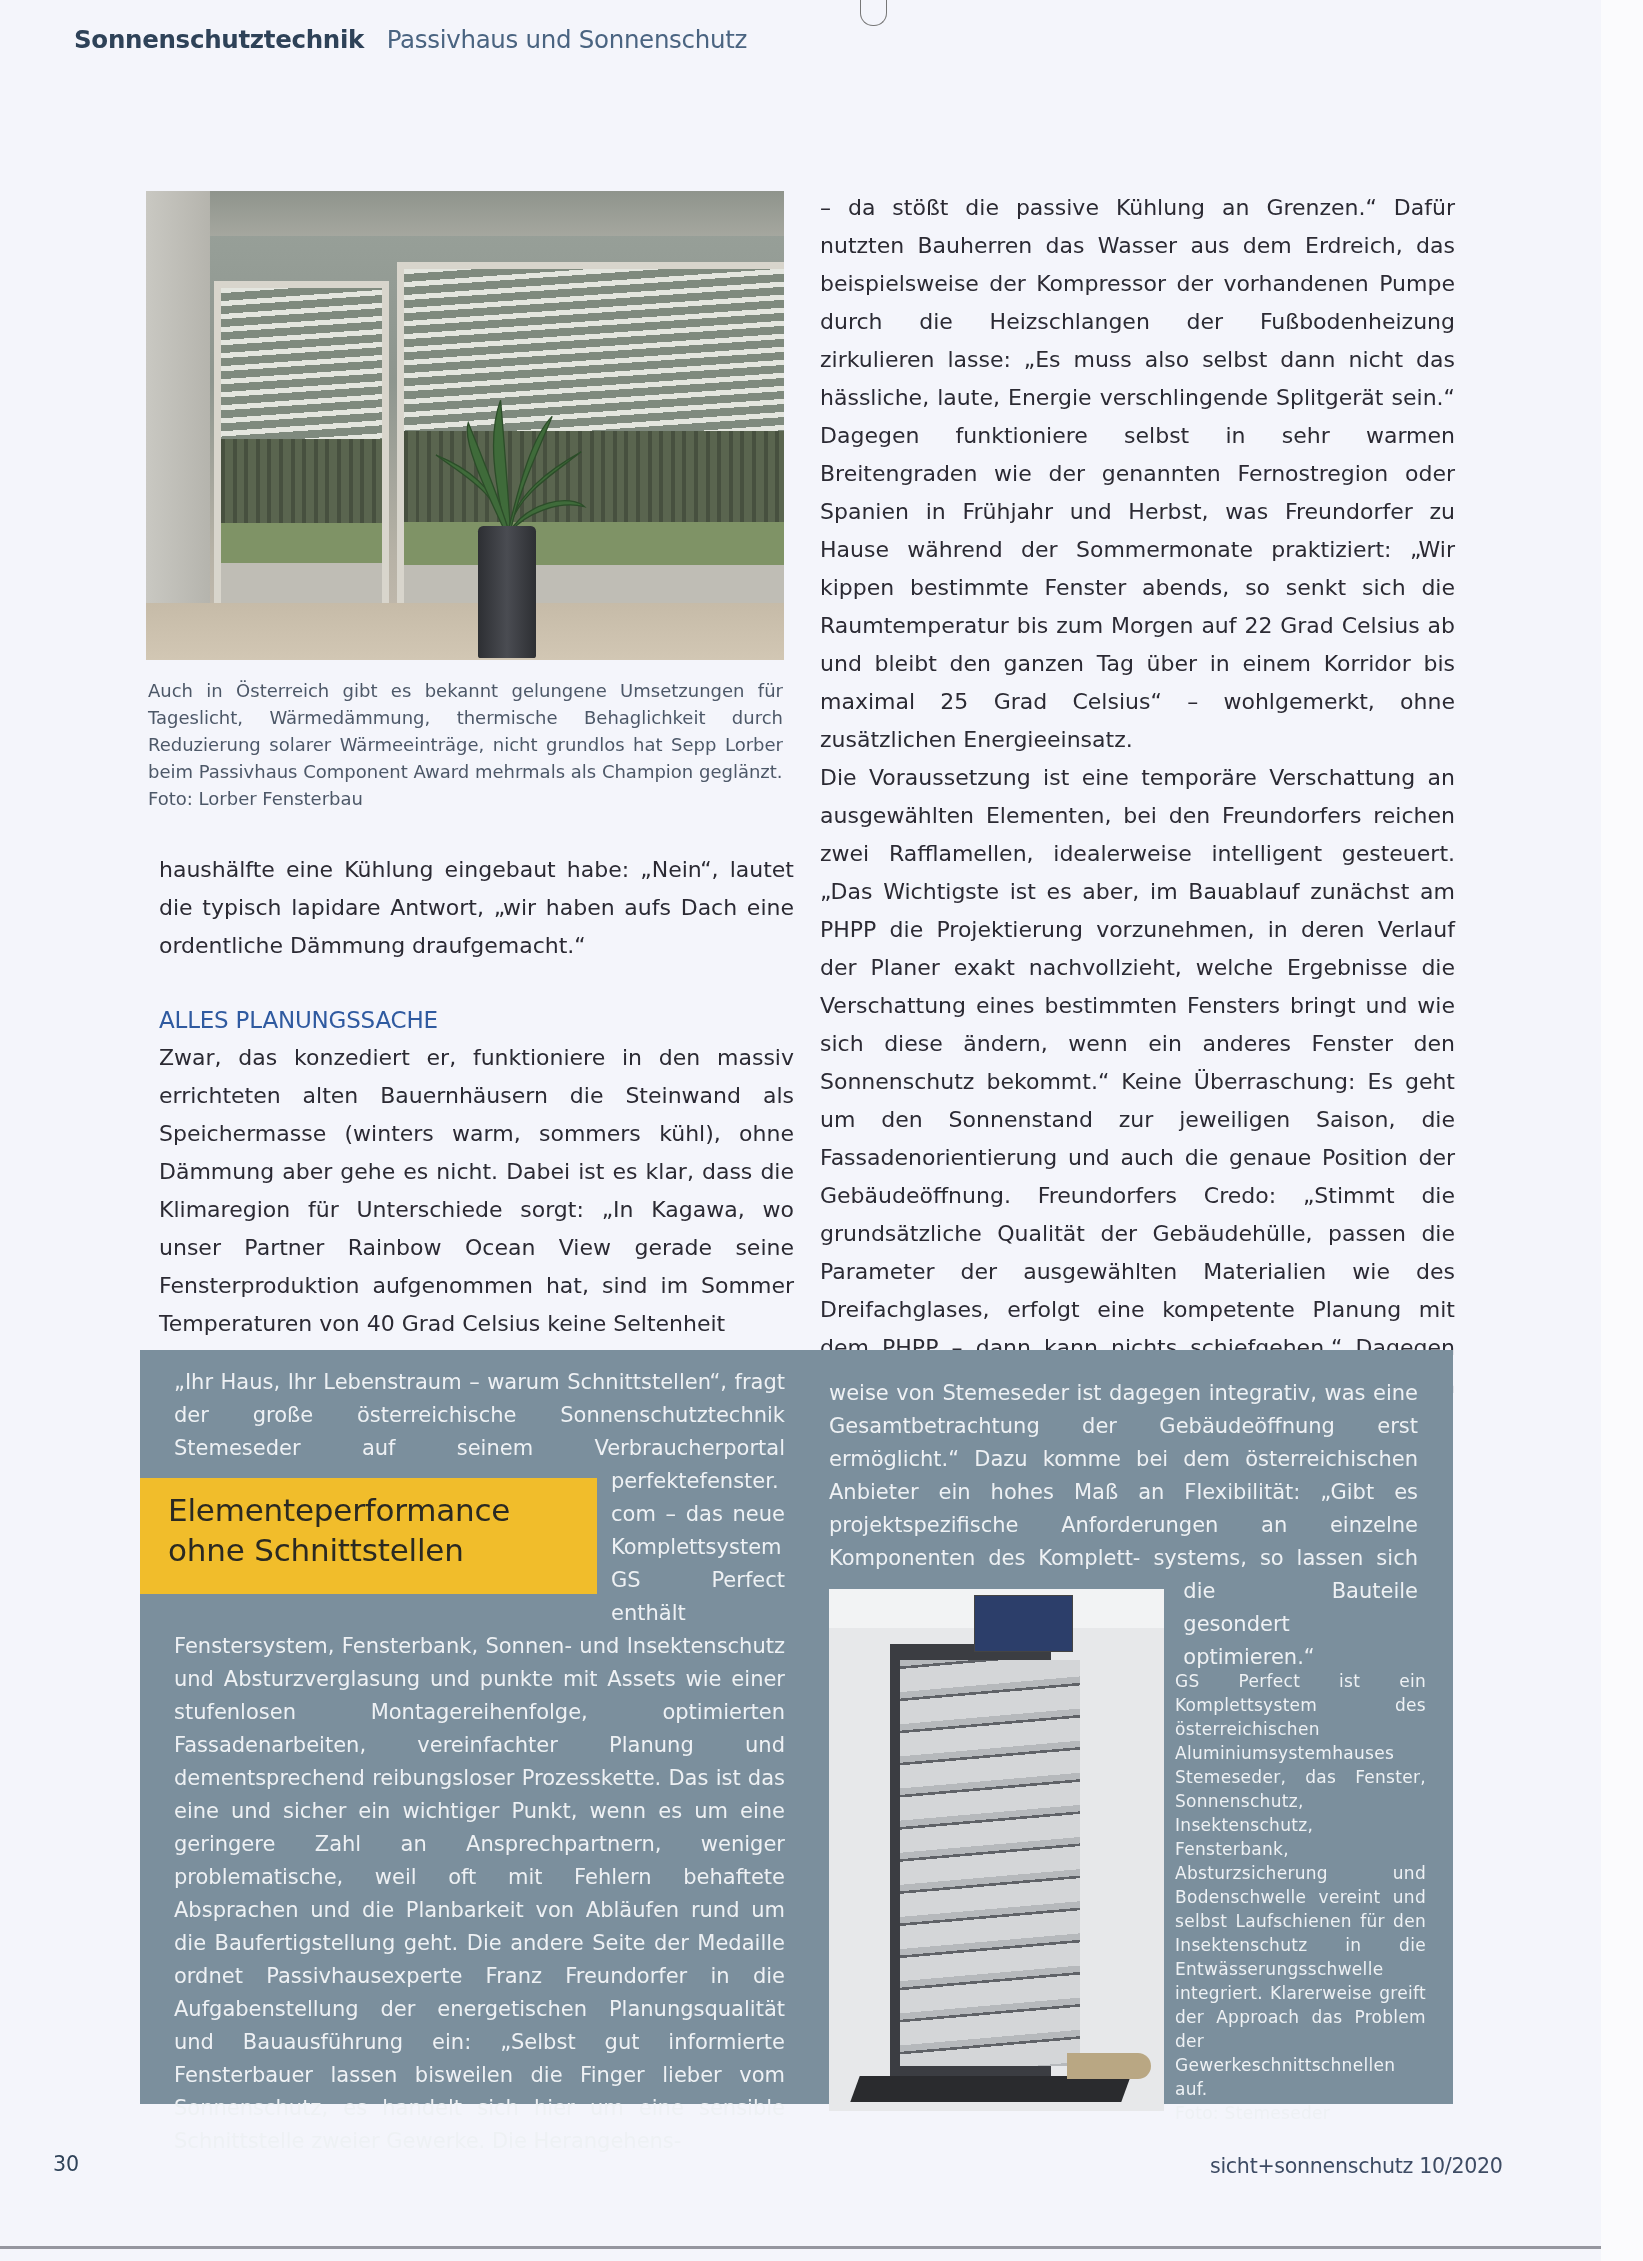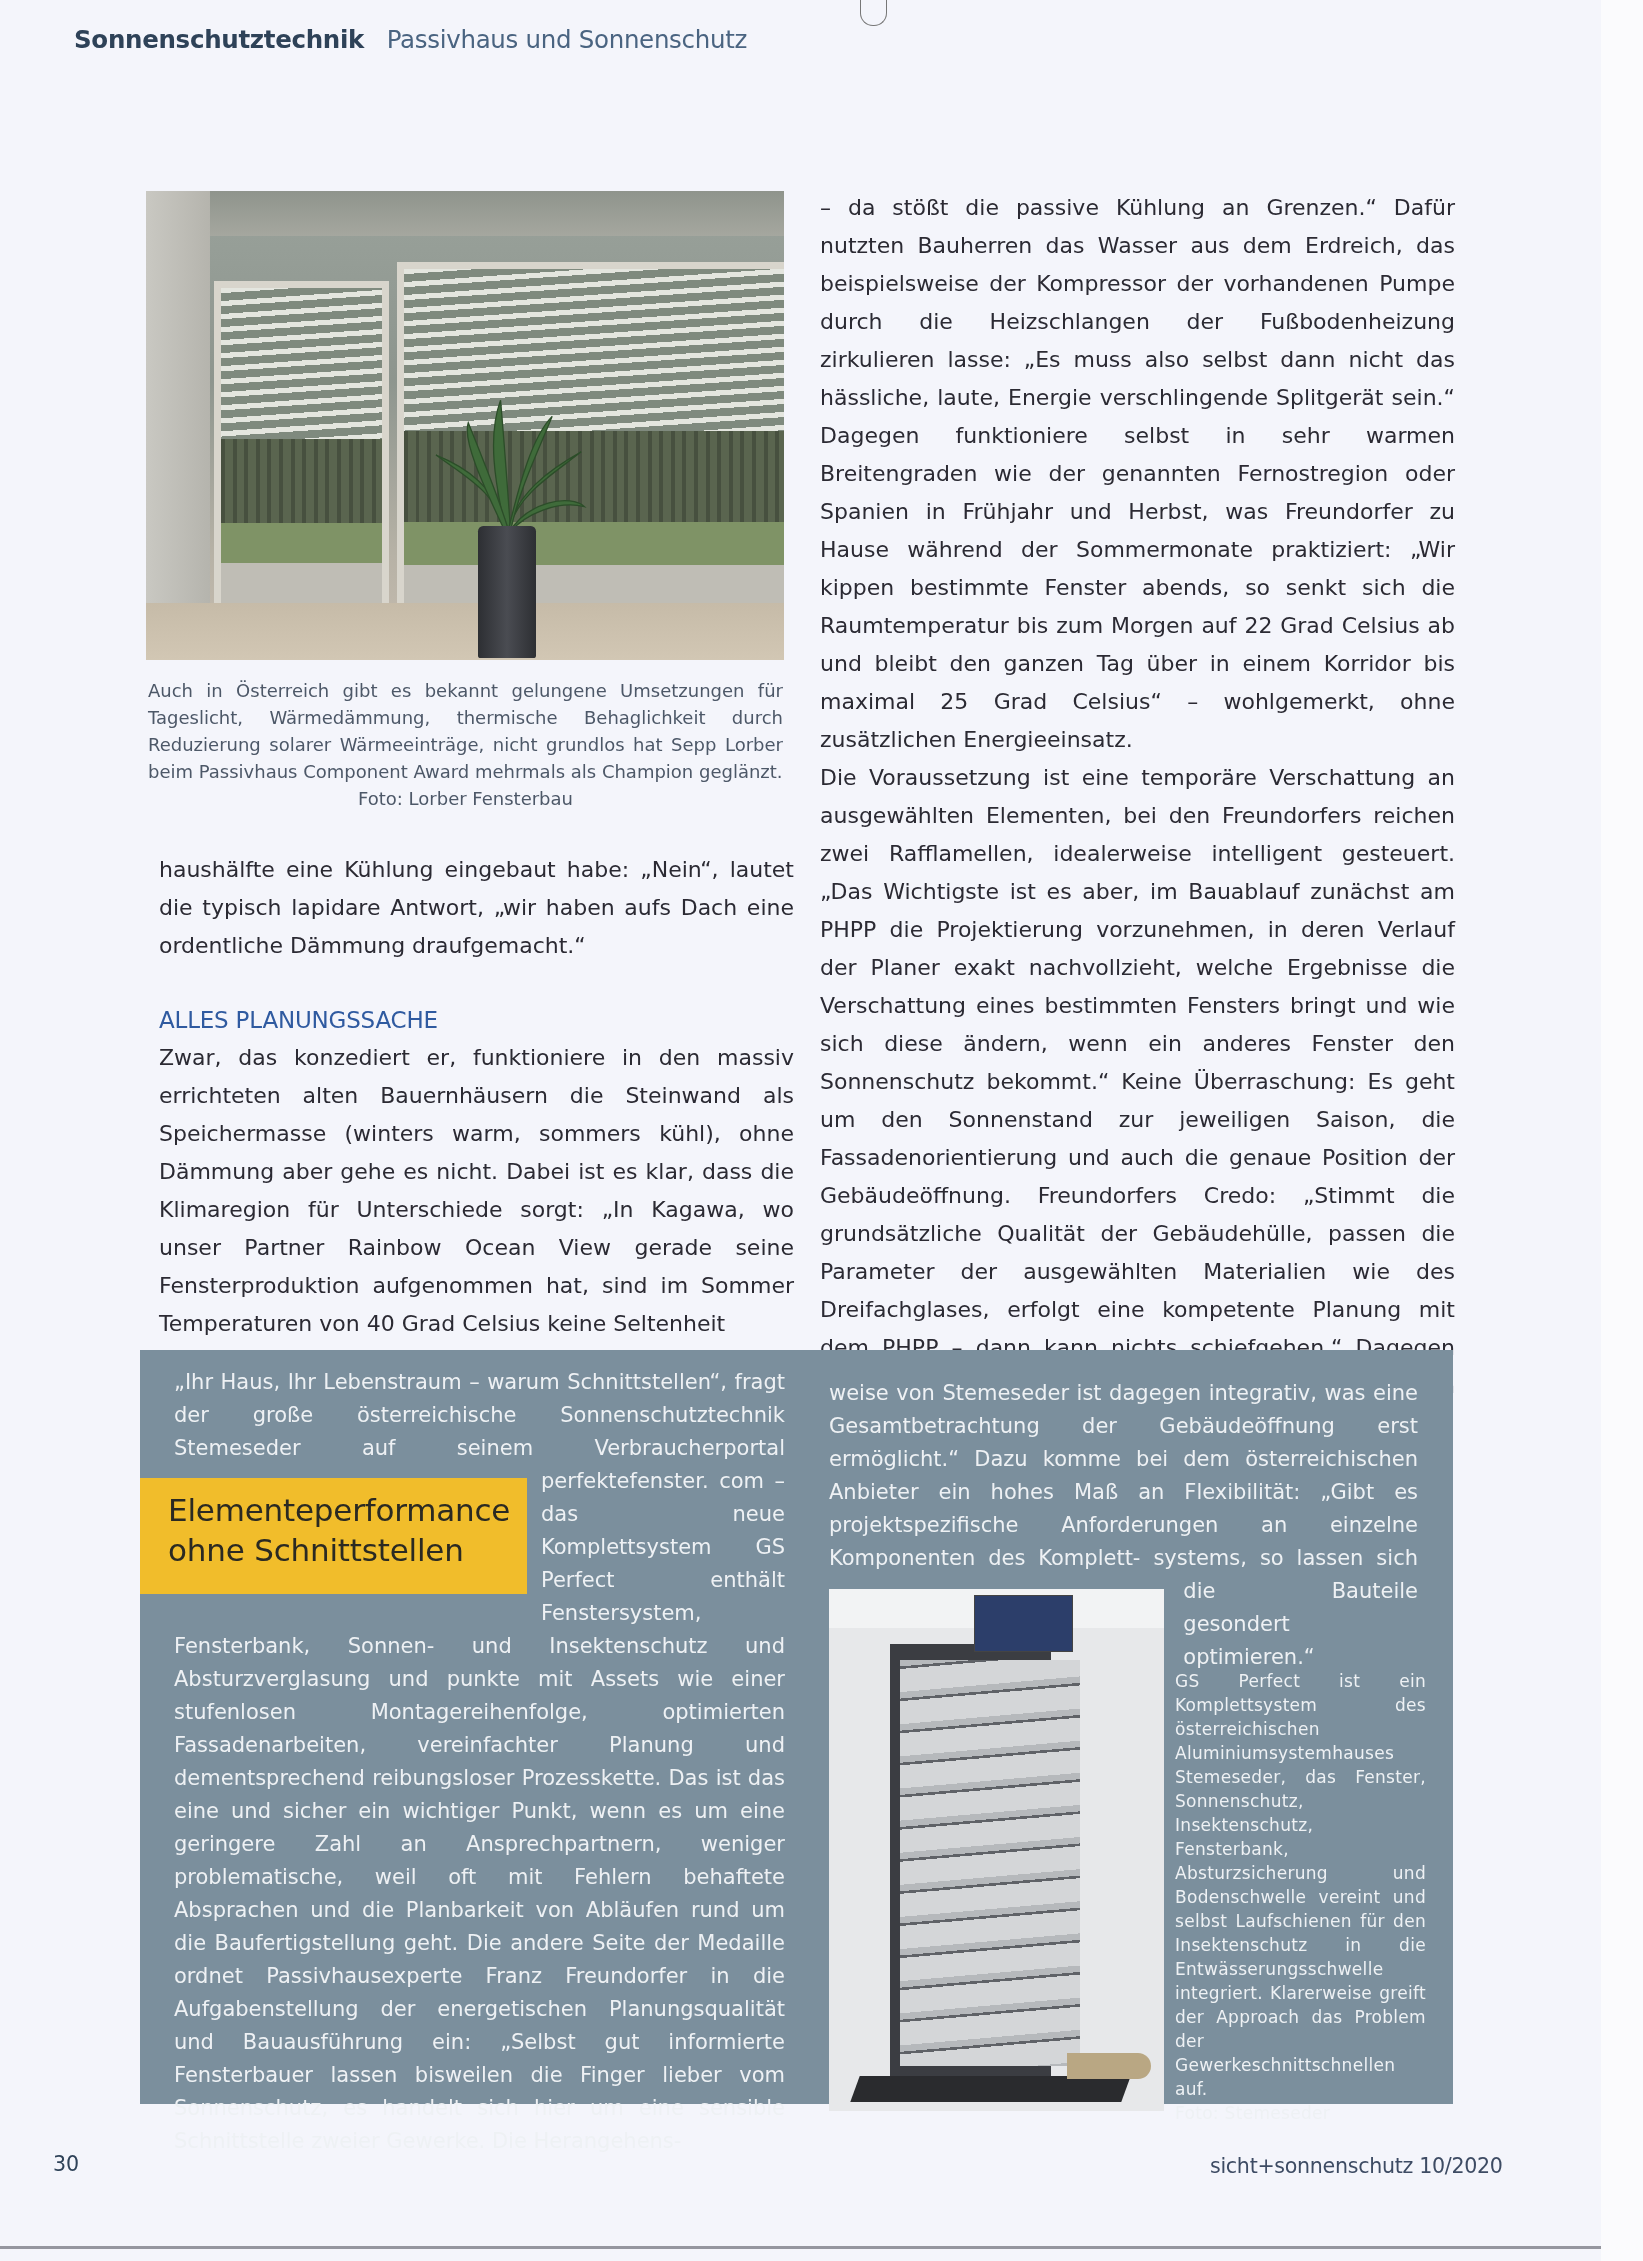--- a/index.html
+++ b/index.html
@@ -28,34 +28,34 @@
     background: repeating-linear-gradient(176deg, #e4e6df 0 5.2px, #7f8a7e 5.2px 13px); }
   .photo1 .forest { position: absolute; left: 0; top: 45%; width: 100%; height: 25%;
     background: repeating-linear-gradient(90deg, #47503f 0 3.9px, #5a654f 3.9px 11.6px); }
   .photo1 .lawn { position: absolute; left: 0; top: 70%; width: 100%; height: 12%; background: #7f9366; }
   .photo1 .gravel { position: absolute; left: 0; top: 82%; width: 100%; height: 18%; background: #bfbdb5; }
   .photo1 .floor { position: absolute; left: 0; top: 412px; width: 100%; height: 58px; background: linear-gradient(180deg,#c6bba8,#d2c7b4); }
   .photo1 .vase { position: absolute; left: 332px; top: 335px; width: 58px; height: 132px; background: linear-gradient(90deg,#2d2f33,#4a4c52,#2d2f33); border-radius: 5.2px 5.2px 2.6px 2.6px; }
   .photo1 .plant { position: absolute; left: 277px; top: 206px; width: 168px; height: 142px; }
 
   .caption1 { position: absolute; left: 148px; top: 677px; width: 635px; font-size: 18px; line-height: 27px; color: #4d5868; text-align: justify; }
-  .caption1 .credit { display: block; text-align: center; }
+  .caption1 .credit { display: block; text-align: left; }
 
   .body-text { font-size: 22px; line-height: 38px; color: #2b2a33; text-align: justify; }
   .col-left { position: absolute; left: 147px; top: 851px; width: 635px; margin-left: 12px; }
   .col-right { position: absolute; left: 820px; top: 189px; width: 635px; }
   .col-left p, .col-right p { margin: 0; }
   .subhead { margin: 37px 0 0; font-size: 23px; font-weight: normal; color: #2f5aa0; line-height: 37px; letter-spacing: -0.2px; }
 
   
   .box { position: absolute; left: 140px; top: 1350px; width: 1313px; height: 754px; background: #7b8f9d; }
   .box-text { color: #eef1f4; font-size: 21px; line-height: 33px; text-align: justify; }
   .box-left { position: absolute; left: 34px; top: 16px; width: 611px; }
   .box-left p { margin: 0; }
-  .yellow-box { float: left; width: 387px; height: 116px; margin: 13px 14px 6.4px -34px; background: #f1bd2b;
+  .yellow-box { float: left; width: 457px; height: 116px; margin: 13px 14px 6.4px -34px; background: #f1bd2b;
     padding: 11.6px 0 0 28px; box-sizing: border-box; }
   .yellow-box .line { display: block; font-size: 31px; line-height: 40px; color: #2b2a22; letter-spacing: -0.2px; }
   .box-right { position: absolute; left: 678px; top: 16px; width: 611px; }
   .box-right p { margin: 11px; }
   .photo2 { float: left; width: 335px; height: 522px; margin: 14px 19.3px 0 0; background: #e7e8ea; position: relative; overflow: hidden; }
   .photo2 .head { position: absolute; left: 0; top: 0; width: 100%; height: 39px; background: #f2f3f4; }
   .photo2 .frame { position: absolute; left: 61px; top: 55px; width: 161px; height: 445px; background: #3b3d42; }
   .photo2 .slats { position: absolute; left: 71px; top: 71px; width: 180px; height: 406px;
     background: repeating-linear-gradient(175deg, #b6b9bc 0 6.4px, #5f6267 6.4px 9px, #d4d6d8 9px 32px); }
   .photo2 .cassette { position: absolute; left: 145px; top: 6.4px; width: 97px; height: 55px; background: #2c3e6a; border: 1.9px solid #444; }

